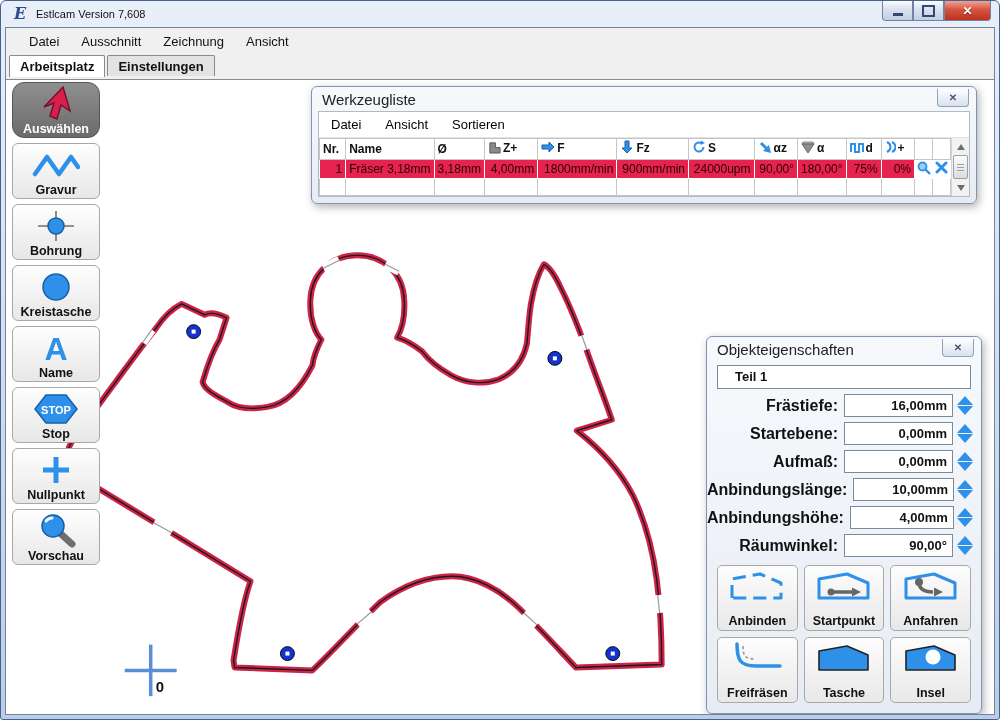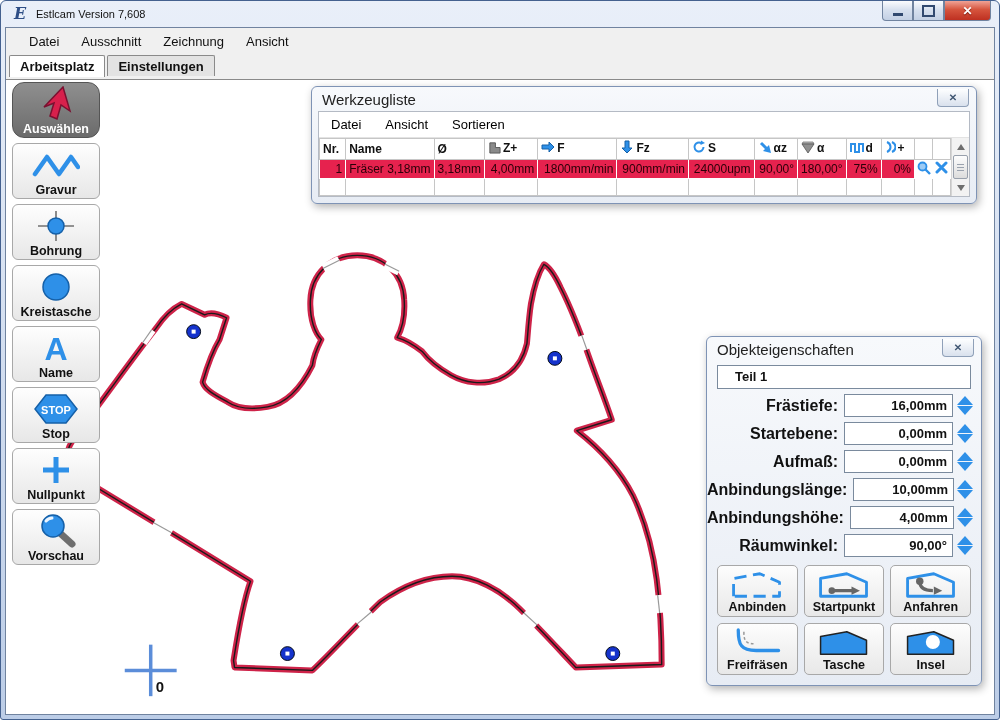--- a/index.html
+++ b/index.html
@@ -71,21 +71,21 @@
   .name-field{margin:4px 10px 2px;height:22px;border:1px solid #7A8A9D;background:#FFF;font-size:13px;font-weight:bold;
               line-height:22px;padding-left:17px;color:#111;}
   .prow{display:flex;align-items:center;justify-content:flex-end;margin:5px 8px 5px 0;}
   .prow .plabel{font-size:16px;font-weight:bold;margin-right:6px;color:#111;}
   .pfield{width:102px;height:21px;border:1px solid #7A8A9D;background:#FFF;font-size:13px;font-weight:bold;
           line-height:21px;text-align:right;padding-right:5px;color:#111;}
   .spin{width:17px;height:22px;margin-left:3px;display:flex;flex-direction:column;align-items:center;justify-content:center;gap:1px;}
   .spin .up{width:0;height:0;border-left:8px solid transparent;border-right:8px solid transparent;border-bottom:9px solid #2E90E8;}
   .spin .dn{width:0;height:0;border-left:8px solid transparent;border-right:8px solid transparent;border-top:9px solid #2E90E8;}
   .pbtn-grid{display:grid;grid-template-columns:repeat(3,1fr);gap:6px;margin:8px 10px 10px;}
-  .pbtn{height:52px;border:1px solid #A8A8A8;border-radius:5px;background:linear-gradient(#FDFDFD,#E8E8E8);
+  .pbtn{height:66px;border:1px solid #A8A8A8;border-radius:5px;background:linear-gradient(#FDFDFD,#E8E8E8);
         display:flex;flex-direction:column;align-items:center;justify-content:space-between;
         padding:4px 2px 2px;font-size:12.5px;font-weight:bold;color:#111;box-sizing:border-box;}
 </style>
 </head>
 <body>
 
 <div class="window">
   <div class="titlebar">
     <div class="app-icon">E</div>
     <div class="title-text">Estlcam Version 7,608</div>

